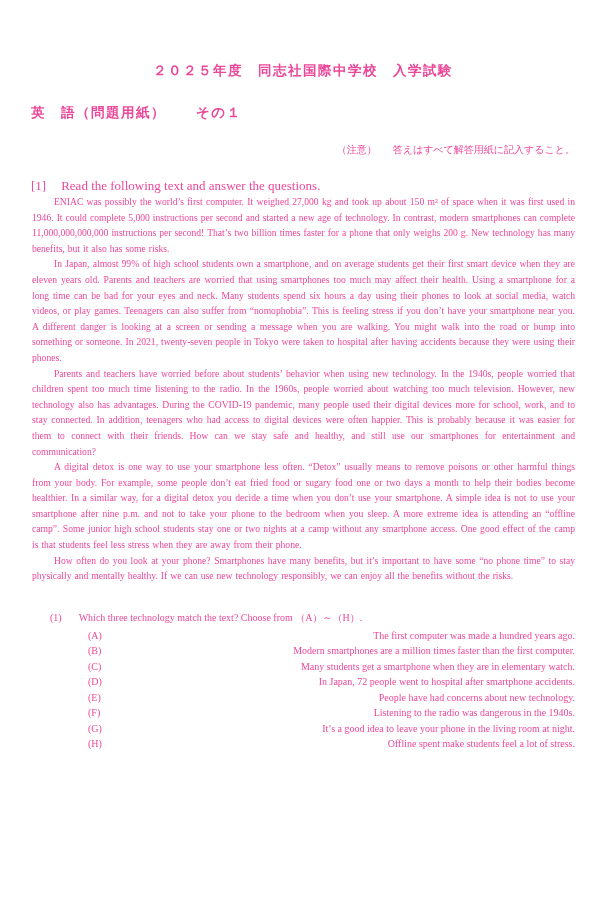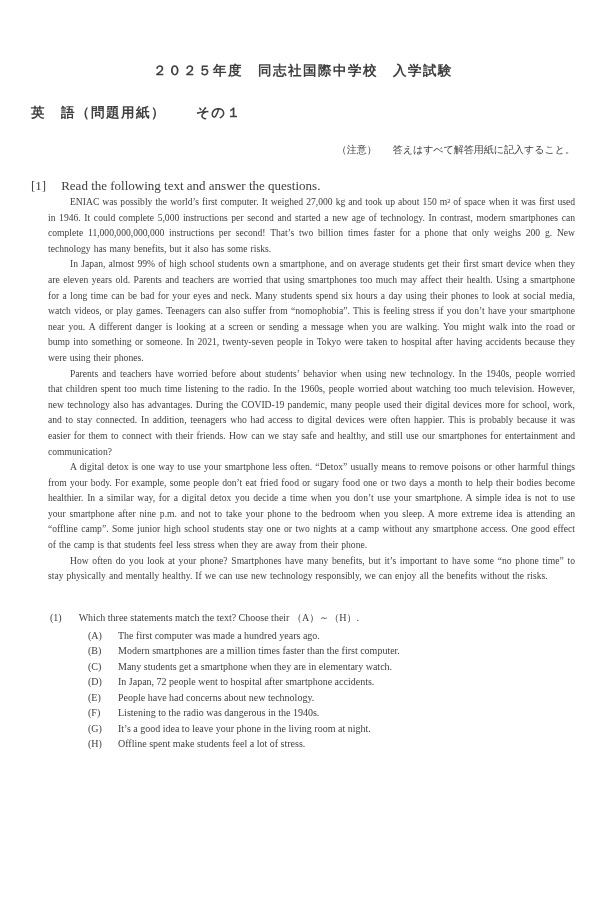--- a/index.html
+++ b/index.html
@@ -1,21 +1,21 @@
 <!DOCTYPE html>
 <html><head>
 <meta charset="utf-8">
 <style>
   html, body { margin: 0; padding: 0; background: #ffffff; }
   .page {
     position: relative;
     width: 600px;
     height: 900px;
     background: #ffffff;
-    color: #404040;
+    color: #ec4899;
     font-family: "Liberation Serif", "DejaVu Serif", serif;
     box-sizing: border-box;
     padding: 62px 25px 0 31px;
     overflow: hidden;
   }
   .doc-title {
     text-align: center;
     font-size: 13.5px;
     font-weight: bold;
     letter-spacing: 1.5px;
@@ -31,21 +31,21 @@
     font-size: 10px;
     margin-top: 21px;
   }
   .doc-notice .notice-label { margin-right: 16px; }
   .section-header {
     margin-top: 21px;
     font-size: 13px;
   }
   .section-header .section-number { margin-right: 15px; }
   .passage {
-    margin-left: 17px;
+    margin-left: 1px;
     font-size: 9.6px;
     line-height: 15.6px;
     text-align: justify;
     word-spacing: 0.6px;
   }
   .passage p { margin: 0; text-indent: 22px; }
   .question-block {
     margin-top: 27px;
     font-size: 10px;
   }
@@ -55,21 +55,21 @@
     margin-left: 57px;
     margin-top: 3px;
   }
   .choice-row {
     display: flex;
     line-height: 15.5px;
   }
   .choice-row .choice-label {
     flex: 0 0 30px;
   }
-  .choice-row .choice-text { flex: 1; }
+  .choice-row .choice-text { flex: 1; text-align: right; }
 </style>
 </head>
 <body>
 
 <div class="page">
 
   <div class="doc-title">２０２５年度　同志社国際中学校　入学試験</div>
 
   <div class="doc-subtitle">英　語（問題用紙）　　その１</div>
 
@@ -84,21 +84,21 @@
   <div class="passage">
     <p>ENIAC was possibly the world’s first computer. It weighed 27,000 kg and took up about 150 m² of space when it was first used in 1946. It could complete 5,000 instructions per second and started a new age of technology. In contrast, modern smartphones can complete 11,000,000,000,000 instructions per second! That’s two billion times faster for a phone that only weighs 200 g. New technology has many benefits, but it also has some risks.</p>
     <p>In Japan, almost 99% of high school students own a smartphone, and on average students get their first smart device when they are eleven years old. Parents and teachers are worried that using smartphones too much may affect their health. Using a smartphone for a long time can be bad for your eyes and neck. Many students spend six hours a day using their phones to look at social media, watch videos, or play games. Teenagers can also suffer from “nomophobia”. This is feeling stress if you don’t have your smartphone near you. A different danger is looking at a screen or sending a message when you are walking. You might walk into the road or bump into something or someone. In 2021, twenty-seven people in Tokyo were taken to hospital after having accidents because they were using their phones.</p>
     <p>Parents and teachers have worried before about students’ behavior when using new technology. In the 1940s, people worried that children spent too much time listening to the radio. In the 1960s, people worried about watching too much television. However, new technology also has advantages. During the COVID-19 pandemic, many people used their digital devices more for school, work, and to stay connected. In addition, teenagers who had access to digital devices were often happier. This is probably because it was easier for them to connect with their friends. How can we stay safe and healthy, and still use our smartphones for entertainment and communication?</p>
     <p>A digital detox is one way to use your smartphone less often. “Detox” usually means to remove poisons or other harmful things from your body. For example, some people don’t eat fried food or sugary food one or two days a month to help their bodies become healthier. In a similar way, for a digital detox you decide a time when you don’t use your smartphone. A simple idea is not to use your smartphone after nine p.m. and not to take your phone to the bedroom when you sleep. A more extreme idea is attending an “offline camp”. Some junior high school students stay one or two nights at a camp without any smartphone access. One good effect of the camp is that students feel less stress when they are away from their phone.</p>
     <p>How often do you look at your phone? Smartphones have many benefits, but it’s important to have some “no phone time” to stay physically and mentally healthy. If we can use new technology responsibly, we can enjoy all the benefits without the risks.</p>
   </div>
 
   <div class="question-block">
     <div class="question-line">
-      <span class="question-number">(1)</span><span>Which three statements match the text? Choose their （A）～（H）.</span>
+      <span class="question-number">(1)</span><span>Which three technology match the text? Choose from （A）～（H）.</span>
     </div>
     <div class="choice-list">
       <div class="choice-row">
         <span class="choice-label">(A)</span>
         <span class="choice-text">The first computer was made a hundred years ago.</span>
       </div>
       <div class="choice-row">
         <span class="choice-label">(B)</span>
         <span class="choice-text">Modern smartphones are a million times faster than the first computer.</span>
       </div>

